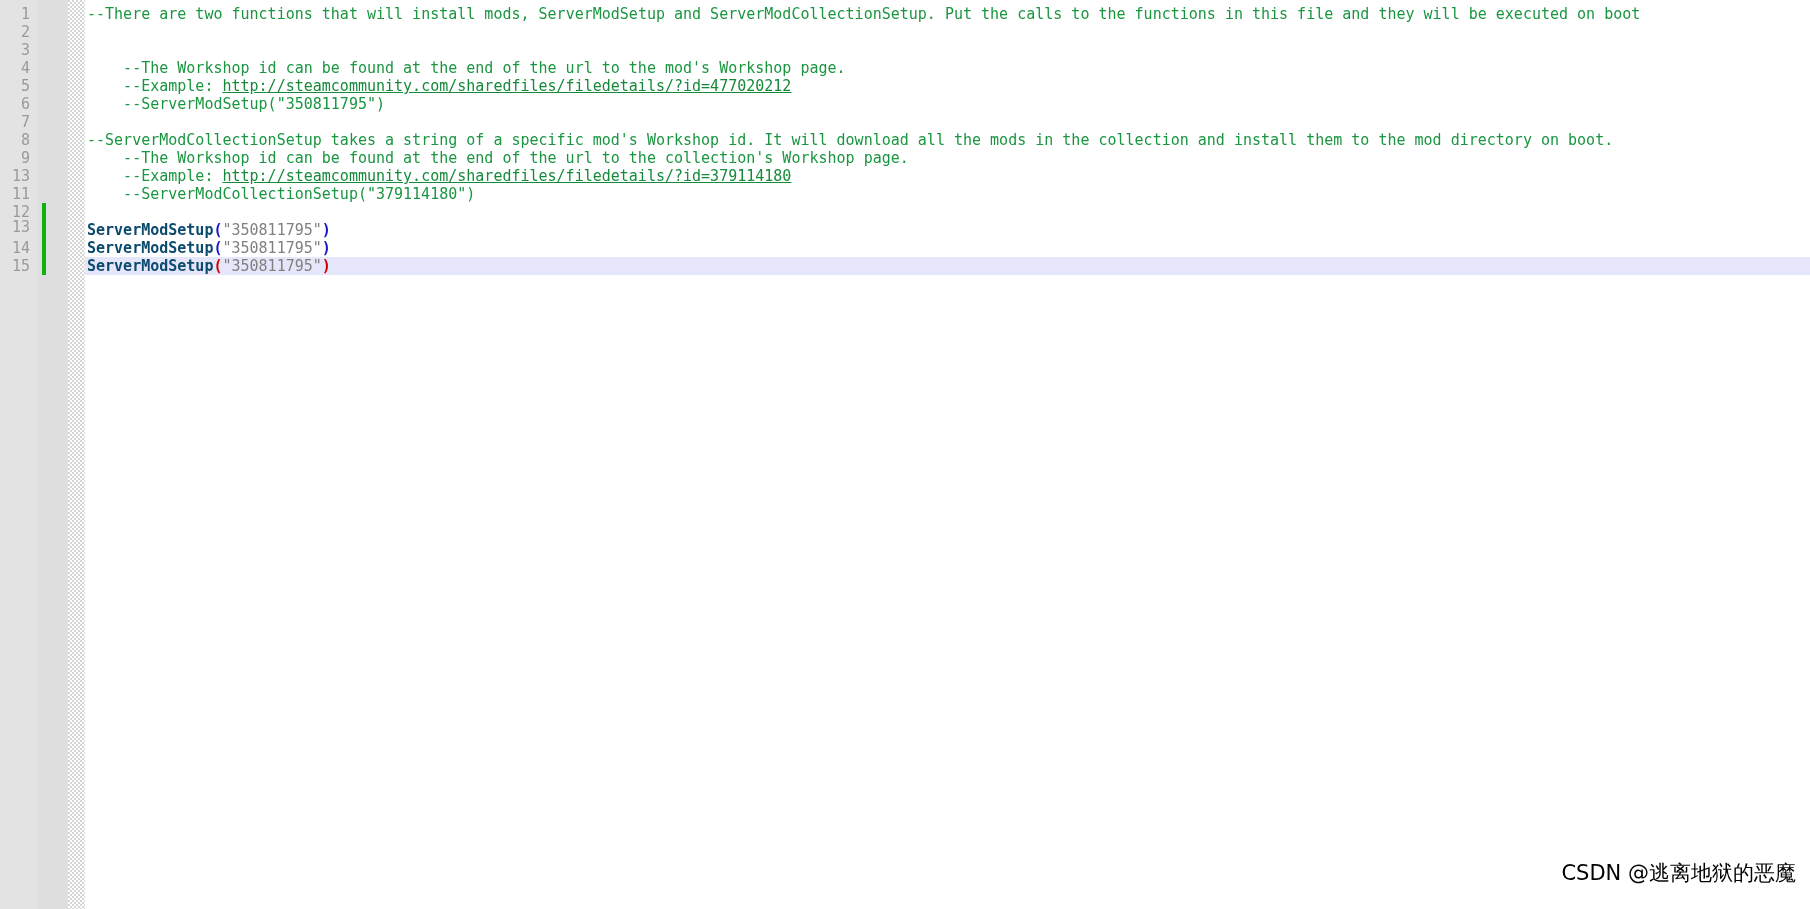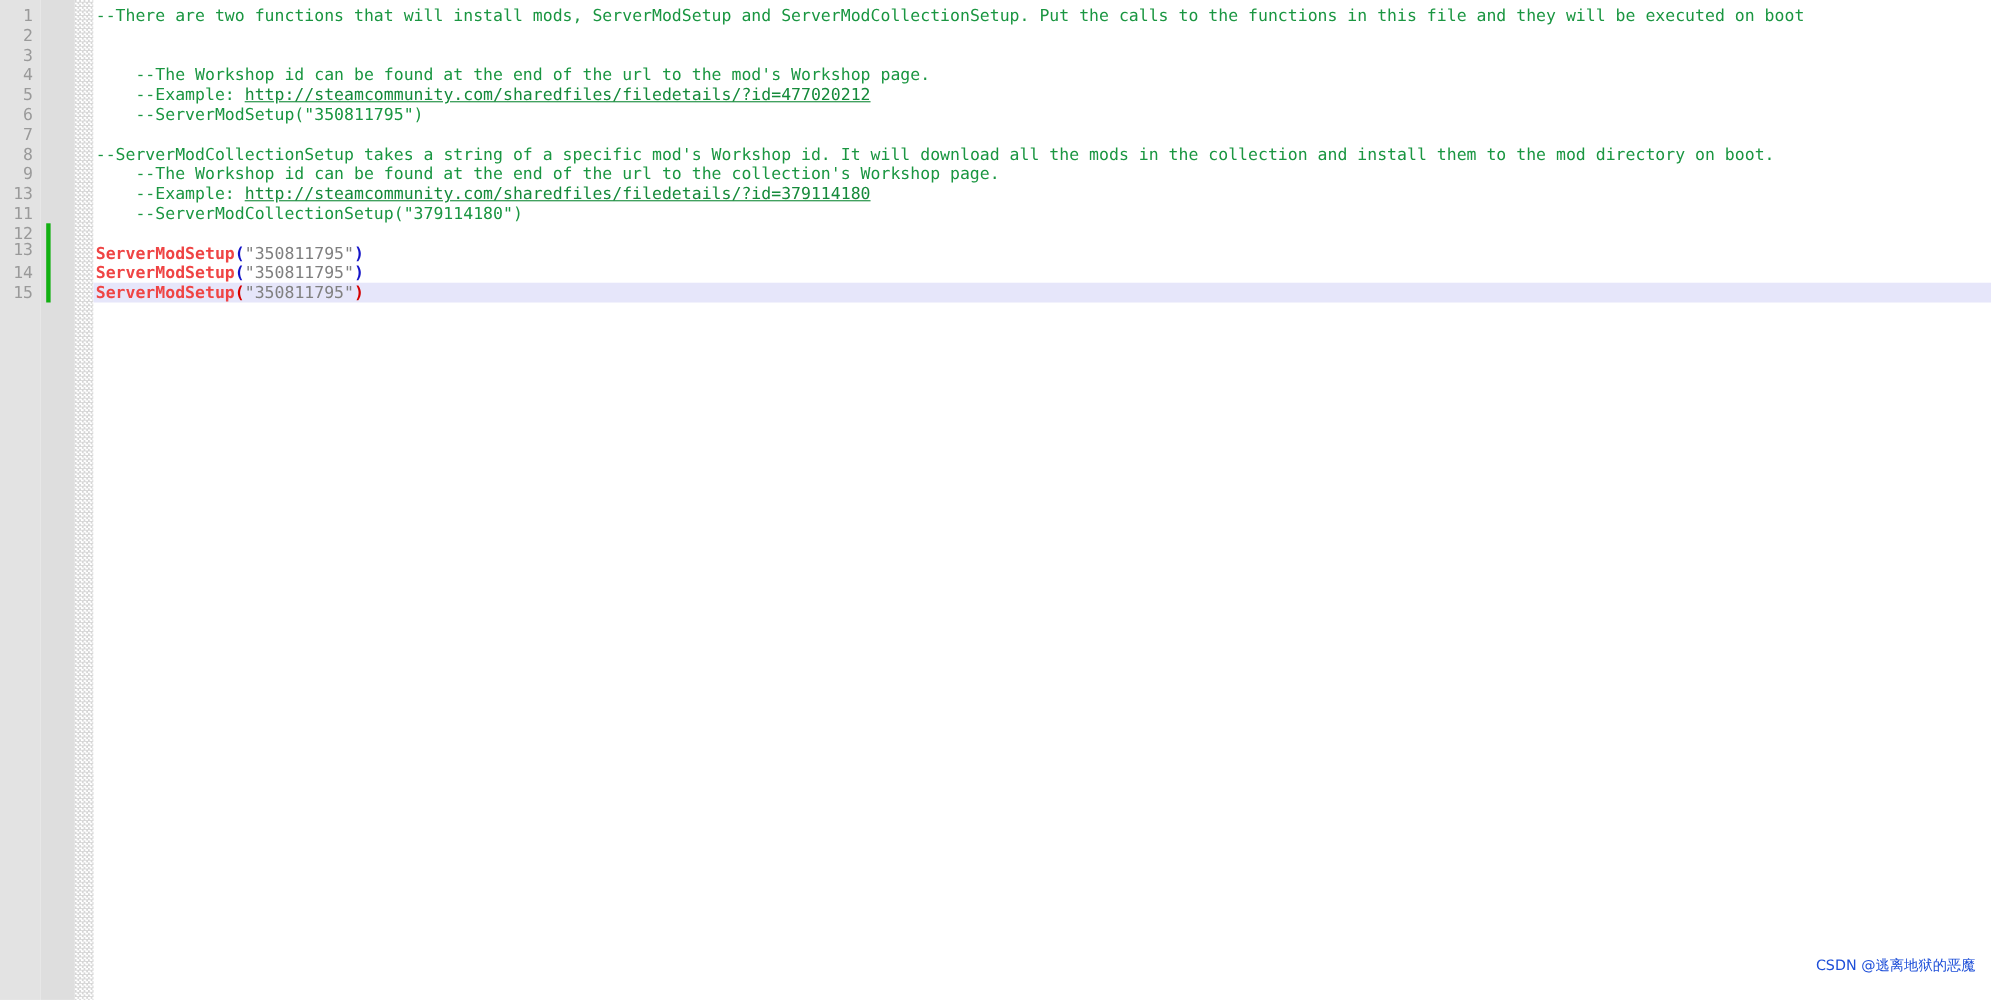--- a/index.html
+++ b/index.html
@@ -72,32 +72,32 @@
     position:absolute;
     left:0;
     white-space:pre;
     font-size:15px;
     line-height:18px;
     font-family:"DejaVu Sans Mono","Liberation Mono",monospace;
     letter-spacing:0px;
   }
   .cm{color:#1a9641;}
   .cm-url{color:#158a3a;text-decoration:underline;}
-  .id{color:#ef4444;font-weight:bold;}
+  .id{color:#0c4a6e;font-weight:bold;}
   .paren{color:#1414c8;font-weight:bold;}
   .paren-hl{color:#d40000;font-weight:bold;}
   .str{color:#808080;}
 
   
   .watermark{
     position:absolute;
     right:14px;
     bottom:22px;
-    color:#1d4ed8;
-    font-size:13px;
+    color:#000000;
+    font-size:21px;
     font-family:"DejaVu Sans","Liberation Sans",sans-serif;
     white-space:pre;
     user-select:none;
   }
 </style>
 </head>
 <body>
 
 <div class="editor">
 

